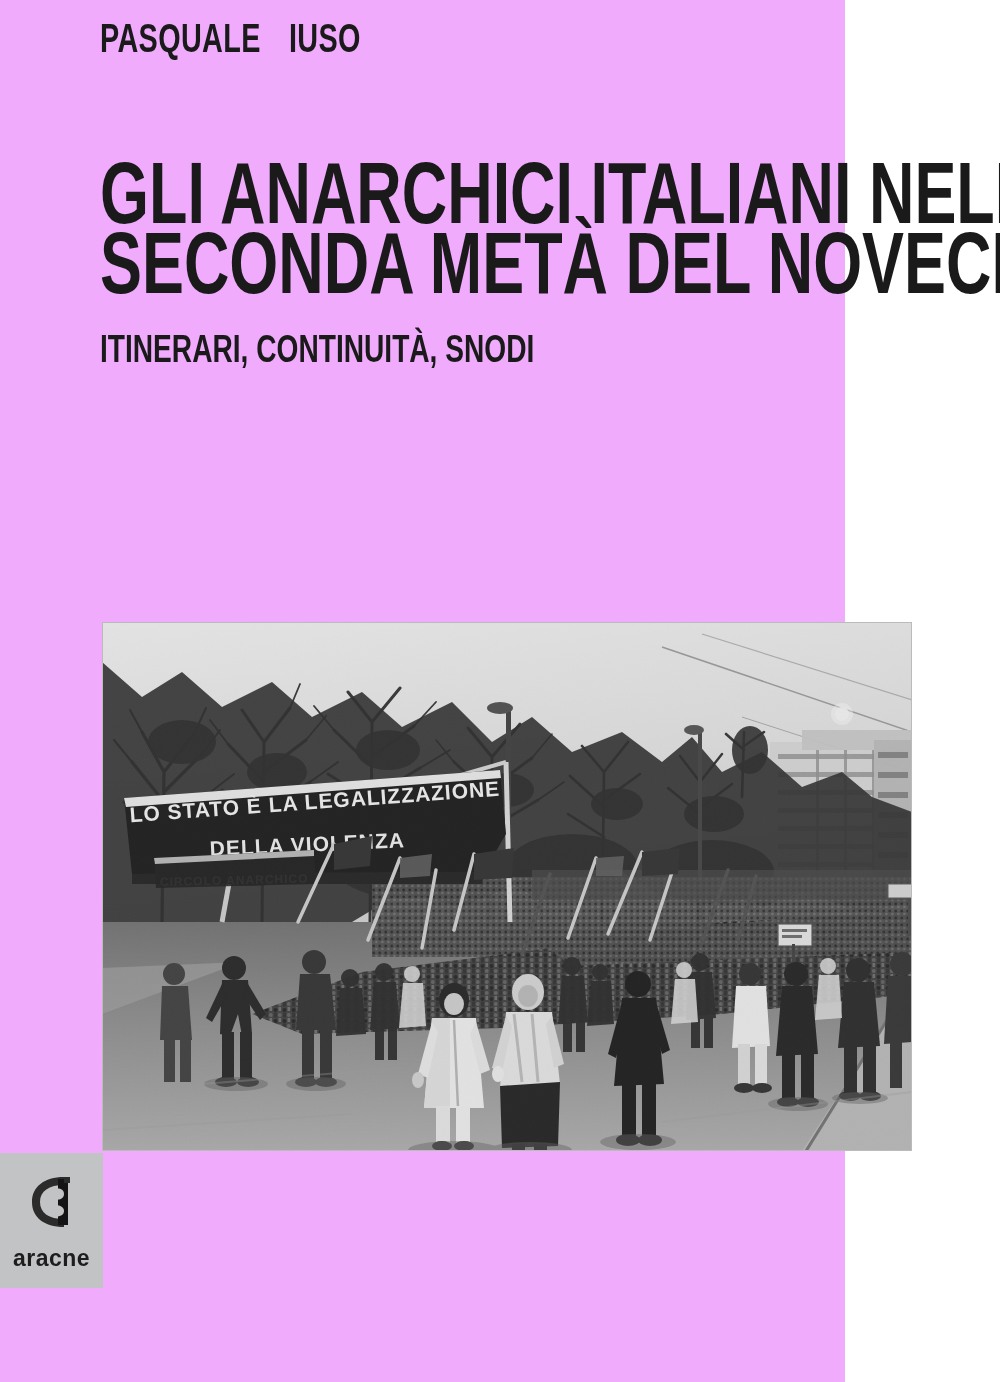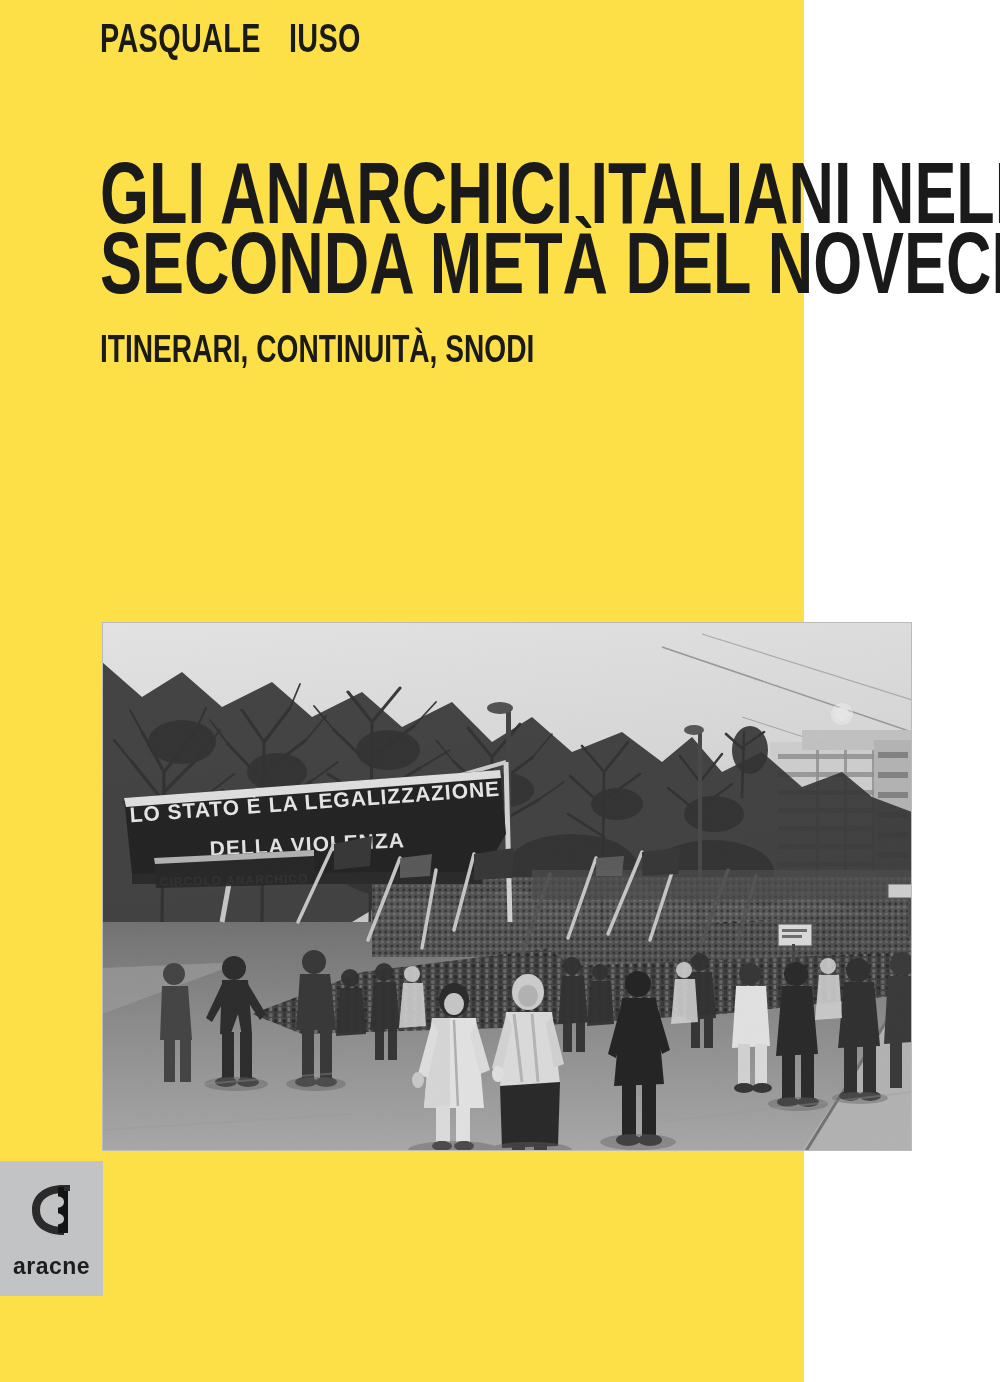--- a/index.html
+++ b/index.html
@@ -13,21 +13,22 @@
     font-family: "Liberation Sans", sans-serif;
     overflow: hidden;
     position: relative;
   }
 
   #cover {
     position: absolute;
     left: 0; top: 0;
     width: 804px;
     height: 1382px;
-    background: #fde047;
+    background: #f0abfc;
+    padding-left: 41px;
   }
 
   
   #author-line {
     position: absolute;
     left: 100px;
     top: 18px;
     white-space: nowrap;
     line-height: 1;
   }
@@ -92,21 +93,20 @@
   #photo svg { display: block; width: 100%; height: 100%; }
 
   
   #publisher-logo {
     position: absolute;
     left: 0px;
     top: 1153px;
     width: 103px;
     height: 135px;
     background: #c2c3c5;
-    margin-top: 8px;
   }
   #logo-mark {
     position: absolute;
     left: 50%;
     top: 16px;
     transform: translateX(-50%);
     width: 56px;
     height: 66px;
   }
   #logo-wordmark {

